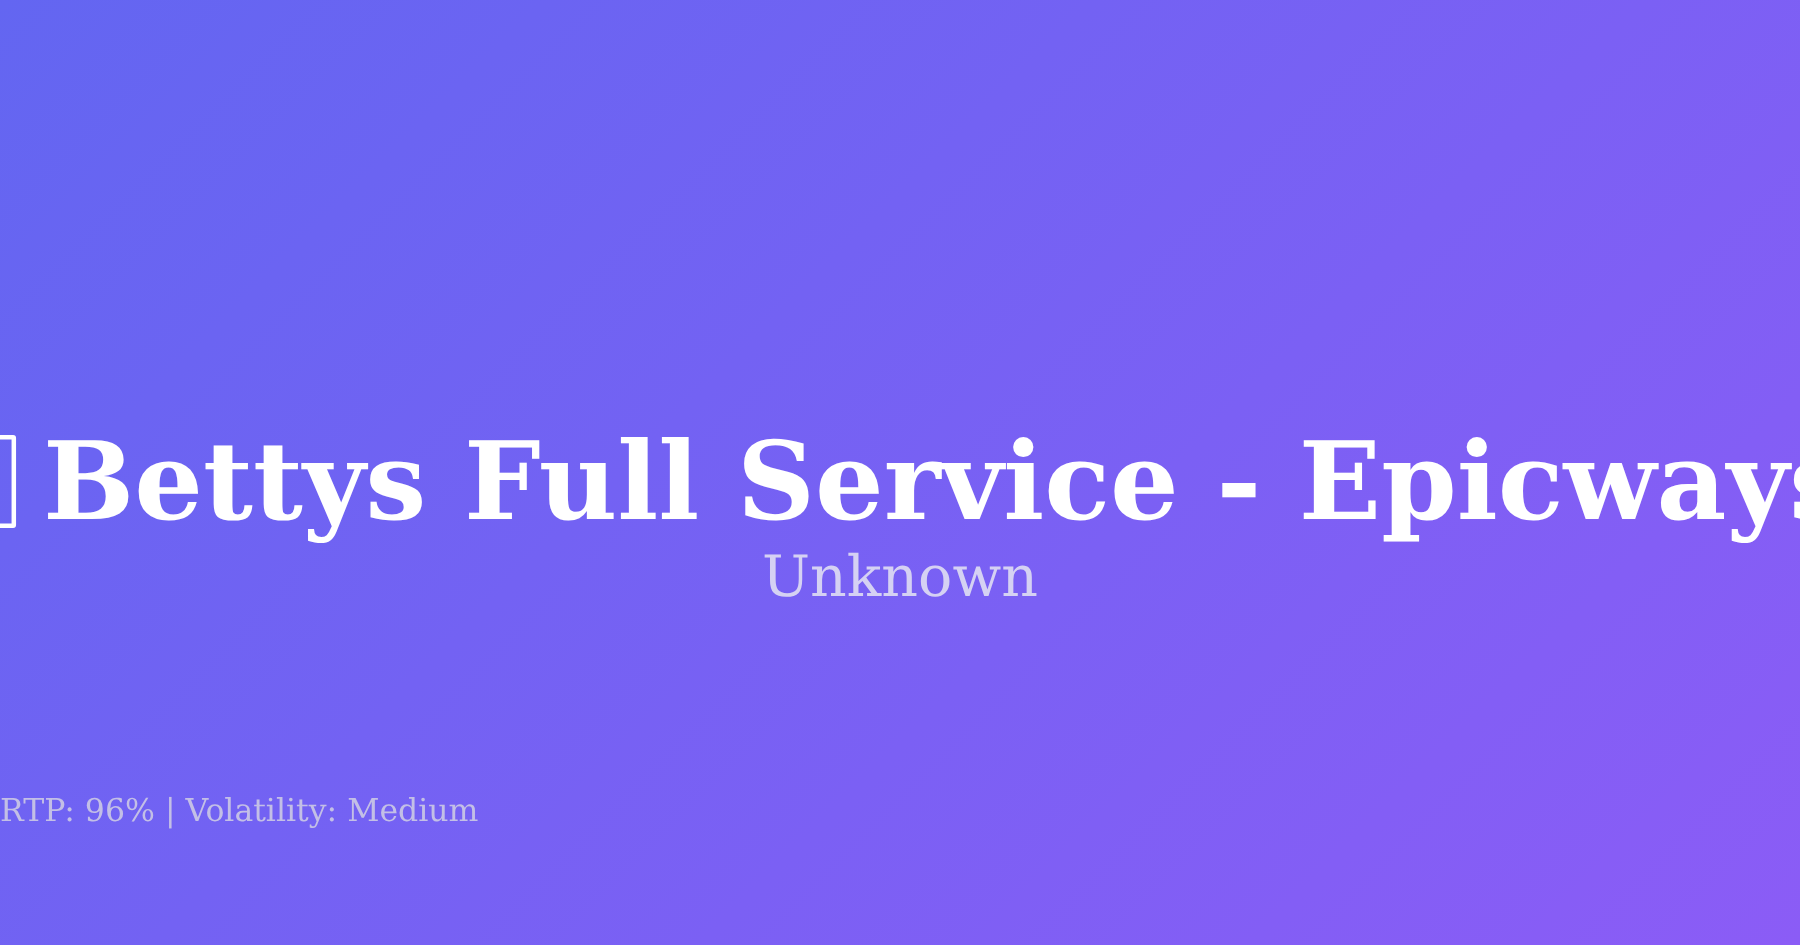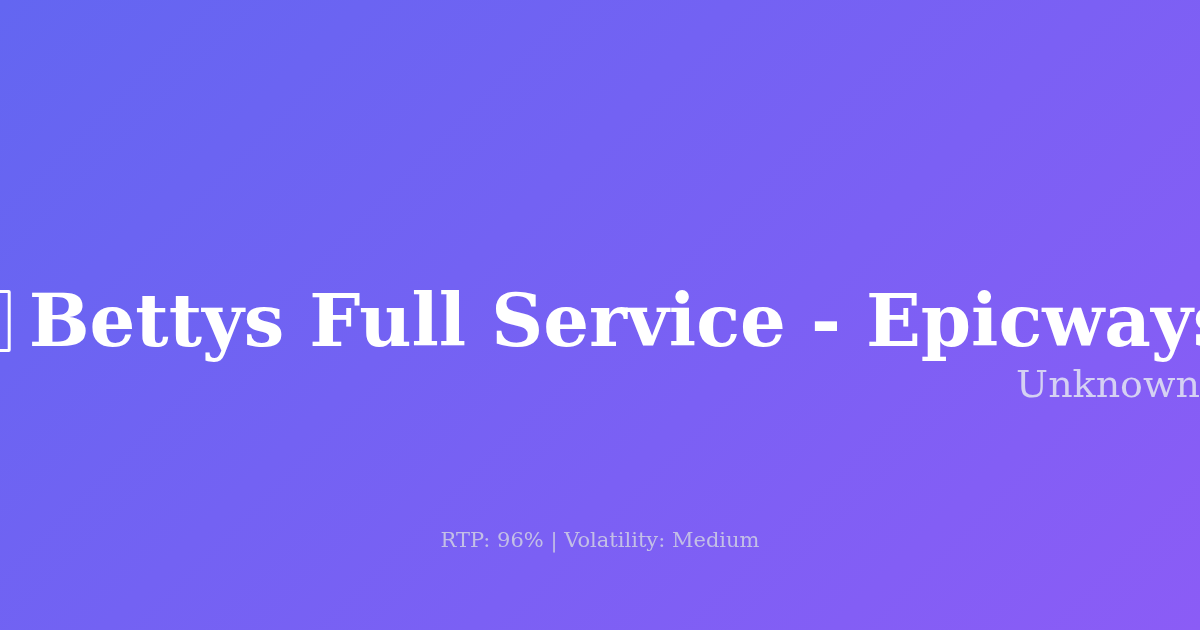--- a/index.html
+++ b/index.html
@@ -69,35 +69,34 @@
     flex: none;
     margin-top: -2px;
   }
 
   
   .provider {
     position: absolute;
     top: 362px;
     left: 0;
     width: 1200px;
-    text-align: right;
+    text-align: center;
     font-family: "DejaVu Serif", "Liberation Serif", serif;
     font-weight: normal;
     font-size: 38px;
     line-height: 1.2;
     color: #d5d1f3;
   }
 
   
   .stats {
     position: absolute;
     top: 528px;
     left: 0;
     width: 1200px;
-    text-align: center;
     font-family: "DejaVu Serif", "Liberation Serif", serif;
     font-weight: normal;
     font-size: 21px;
     line-height: 1.2;
     color: #c3bfe6;
   }
 </style>
 </head>
 <body>
 

